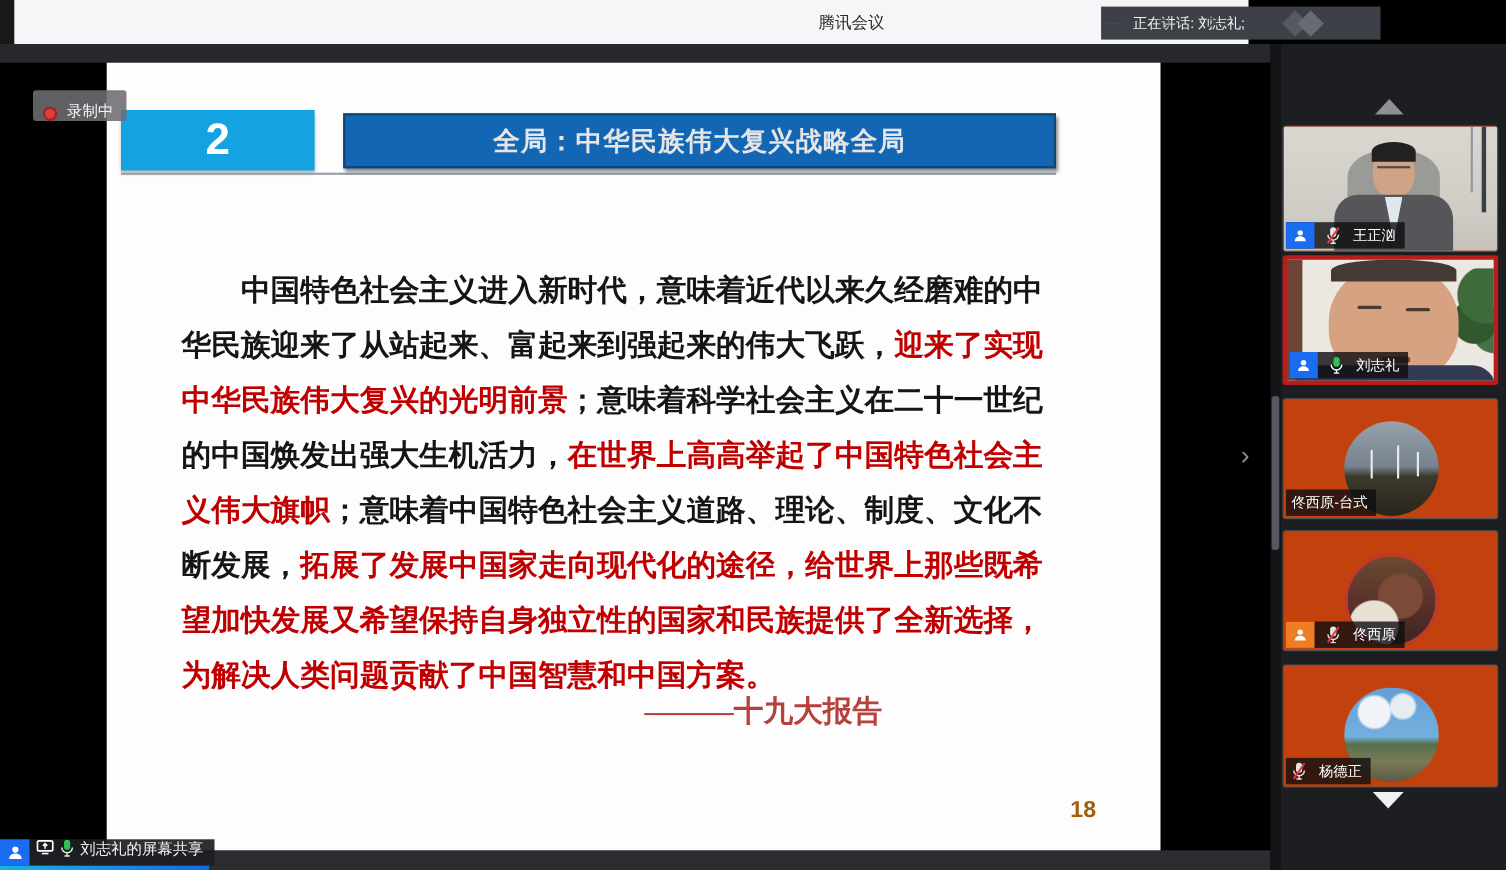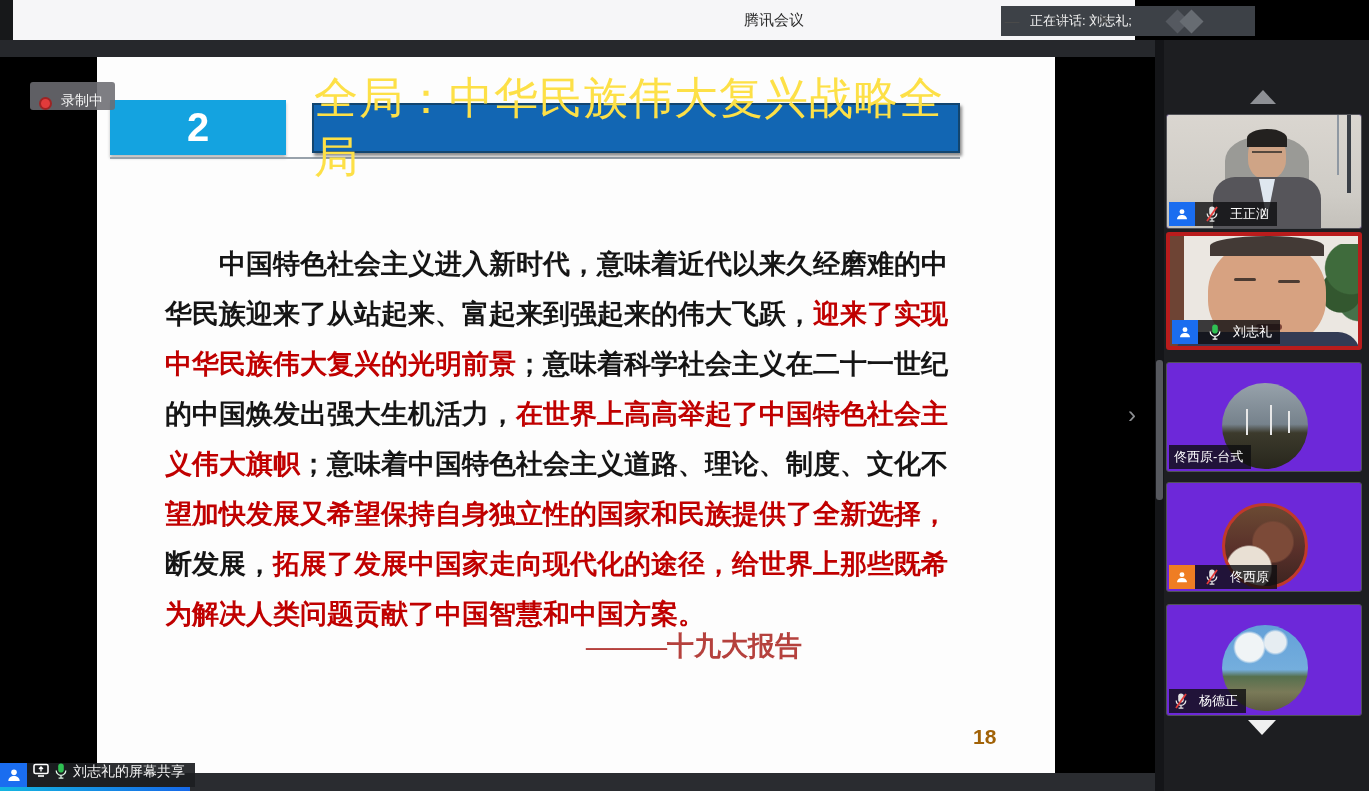--- a/index.html
+++ b/index.html
@@ -29,21 +29,21 @@
   
   .slide { position:absolute; left:97px; top:17px; width:958px; height:716px; background:#fdfdfd;
     font-family:"Liberation Serif","DejaVu Serif",serif; }
   .sec-num-box { position:absolute; left:13px; top:43px; width:176px; height:55px; background:#14a3e0;
     box-shadow:0 3px 3px rgba(0,0,0,.25); display:flex; align-items:center; justify-content:center; }
   .sec-num-box span { color:#fff; font-size:40px; font-weight:bold; font-family:"Liberation Sans",sans-serif; }
   .header-line { position:absolute; left:13px; top:100px; width:850px; height:2px; background:#98a2ab; }
   .slide-title-box { position:absolute; left:215px; top:46px; width:648px; height:50px; background:#1266b3;
     border:2px solid #12456f; box-shadow:2px 3px 3px rgba(0,0,0,.45);
     display:flex; align-items:center; justify-content:center; }
-  .slide-title-box span { color:#fde047; font-size:44px; font-weight:normal; letter-spacing:1px;
+  .slide-title-box span { color:#e5e5e5; font-size:24px; font-weight:bold; letter-spacing:1px;
     font-family:"Liberation Sans","DejaVu Sans",sans-serif; }
   .body-text { position:absolute; left:68px; top:182px; width:800px; }
   .bline { height:50px; line-height:50px; font-size:27px; color:#151515; font-weight:600; white-space:nowrap; }
   .bline .red { color:#c00000; }
   .bline .ind { display:inline-block; width:54px; }
   .attribution { position:absolute; left:489px; top:571px; font-size:27px; font-weight:600; color:#b5413d; white-space:nowrap; }
   .page-num { position:absolute; left:876px; top:668px; font-size:21px; font-weight:bold; color:#a16207;
     font-family:"Liberation Sans",sans-serif; }
 
   
@@ -63,21 +63,21 @@
 
   
   .v-scrollbar { position:absolute; left:1155px; top:0; width:9px; height:751px; background:#141518; }
   .v-scrollbar .thumb { position:absolute; left:1px; top:320px; width:7px; height:140px; background:#56585e; border-radius:3px; }
   .sidebar { position:absolute; left:1164px; top:0; width:205px; height:751px; background:#1d1e21; }
   .arrow-up { position:absolute; left:86px; top:50px; width:0; height:0;
     border-left:13px solid transparent; border-right:13px solid transparent; border-bottom:14px solid #8e9095; }
   .arrow-down { position:absolute; left:84px; top:680px; width:0; height:0;
     border-left:14px solid transparent; border-right:14px solid transparent; border-top:15px solid #f0f0f0; }
 
-  .tile { position:absolute; left:2px; width:196px; background:#6d28d9; border:1px solid #515257;
+  .tile { position:absolute; left:2px; width:196px; background:#c2410c; border:1px solid #515257;
     border-radius:3px; overflow:hidden; }
   .tile.speaking { border:4px solid #b91c1c;font-family:Liberation Serif, serif; }
   .t1 { top:74px; height:115px; } .t2 { top:192px; height:118px; }
   .t3 { top:322px; height:110px; } .t4 { top:442px; height:110px; } .t5 { top:564px; height:112px; }
 
   .name-badge { position:absolute; left:2px; bottom:2px; height:24px; background:rgba(14,14,16,.8);
     display:flex; align-items:center; gap:5px; padding-right:8px; z-index:5; }
   .name-badge .nm { color:#fff; font-size:13px; white-space:nowrap; padding-left:5px; }
   .member-chip { width:26px; height:24px; display:flex; align-items:center; justify-content:center; }
   .member-chip.blue { background:#1a6df0; } .member-chip.orange { background:#ef7d23; }
@@ -156,22 +156,22 @@
       <div class="slide-title-box">
         <span>全局：中华民族伟大复兴战略全局</span>
       </div>
 
       <div class="body-text">
         <div class="bline"><span class="ind"></span><span>中国特色社会主义进入新时代，意味着近代以来久经磨难的中</span></div>
         <div class="bline"><span>华民族迎来了从站起来、富起来到强起来的伟大飞跃，</span><span class="red">迎来了实现</span></div>
         <div class="bline"><span class="red">中华民族伟大复兴的光明前景</span><span>；意味着科学社会主义在二十一世纪</span></div>
         <div class="bline"><span>的中国焕发出强大生机活力，</span><span class="red">在世界上高高举起了中国特色社会主</span></div>
         <div class="bline"><span class="red">义伟大旗帜</span><span>；意味着中国特色社会主义道路、理论、制度、文化不</span></div>
+        <div class="bline"><span>断发展，</span><span class="red">拓展了发展中国家走向现代化的途径，给世界上那些既希</span></div>
         <div class="bline"><span class="red">望加快发展又希望保持自身独立性的国家和民族提供了全新选择，</span></div>
-        <div class="bline"><span>断发展，</span><span class="red">拓展了发展中国家走向现代化的途径，给世界上那些既希</span></div>
         <div class="bline"><span class="red">为解决人类问题贡献了中国智慧和中国方案。</span></div>
       </div>
 
       <div class="attribution">———十九大报告</div>
       <div class="page-num">18</div>
     </div>
 
     <div class="rec-badge">
       <span class="rec-dot"></span>
       <span>录制中</span>

